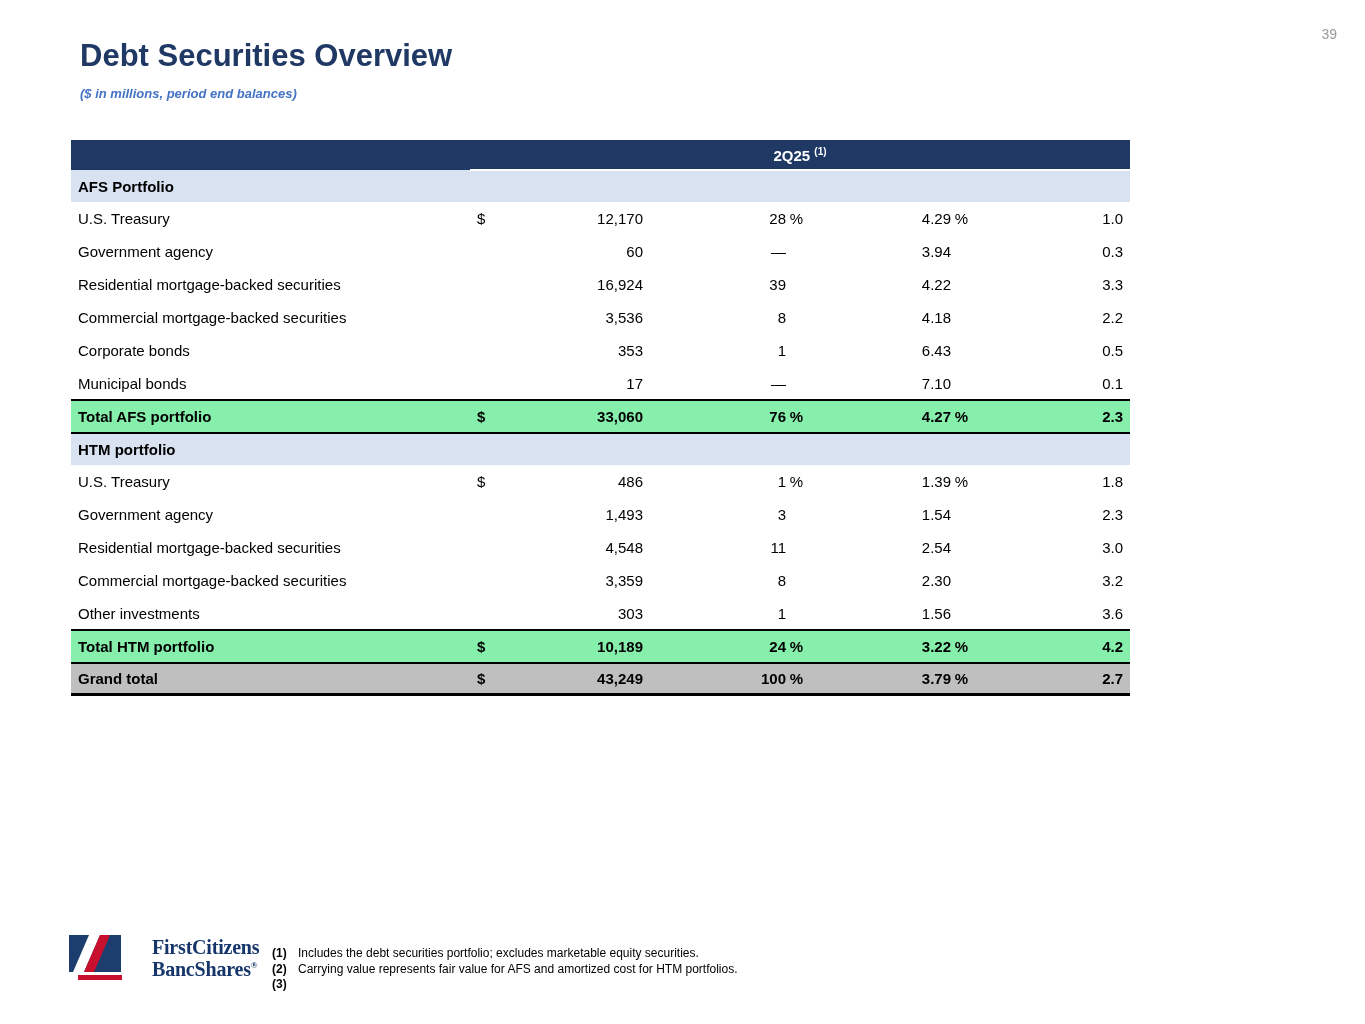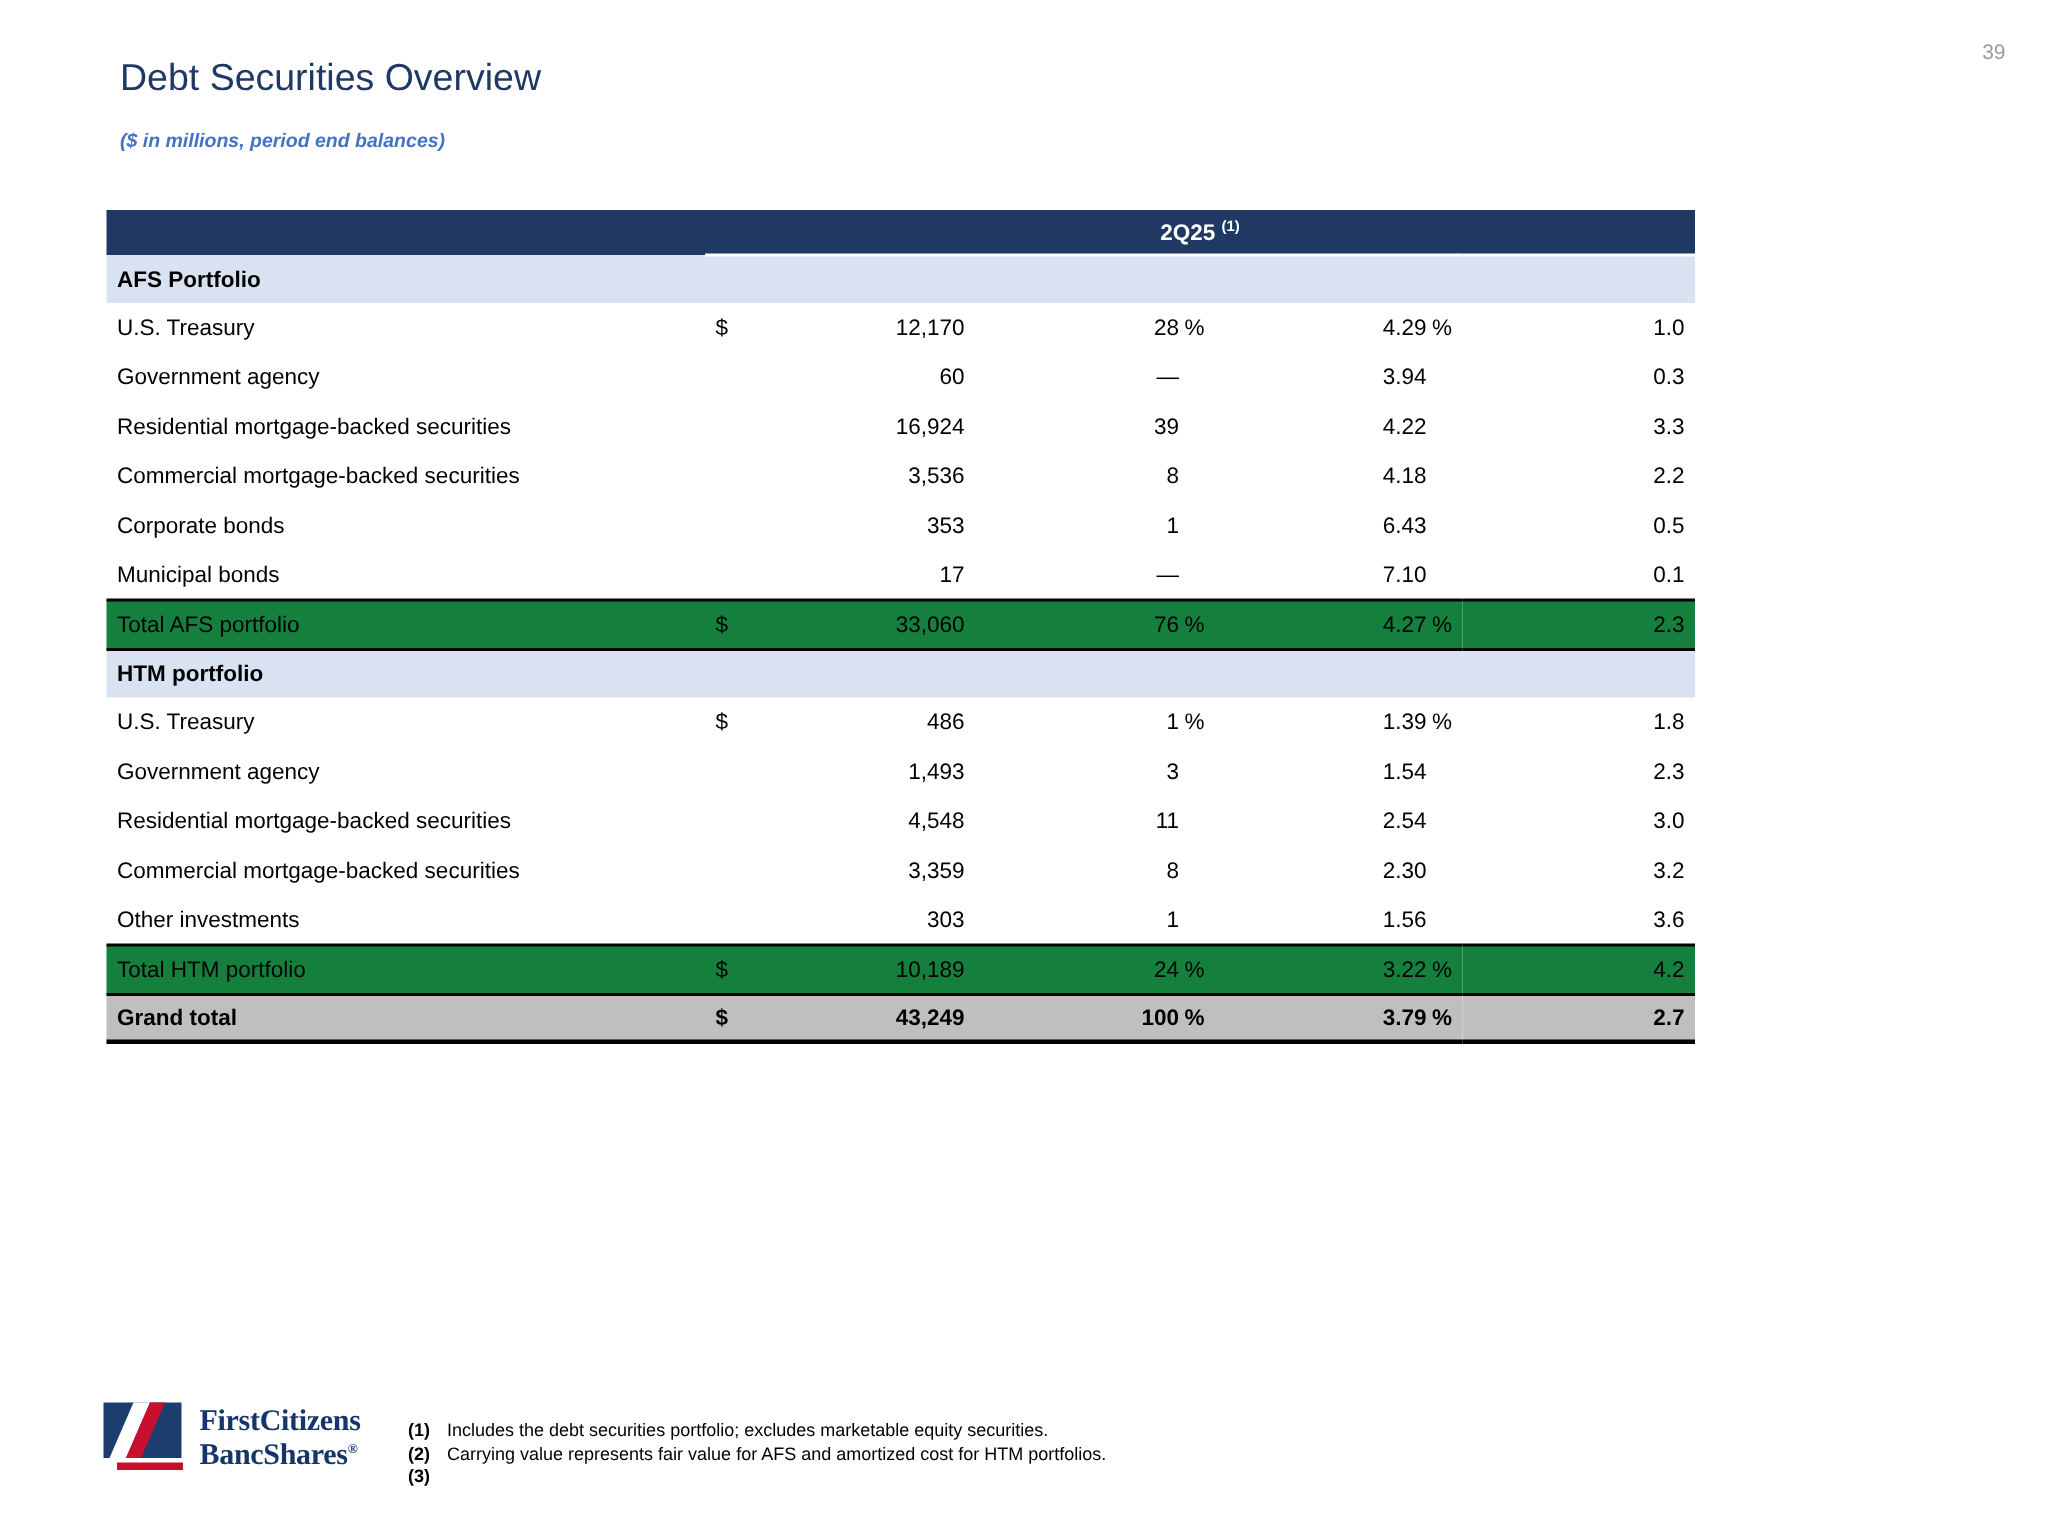--- a/index.html
+++ b/index.html
@@ -1,45 +1,45 @@
 <!DOCTYPE html>
 <html><head>
 <meta charset="utf-8">
 <style>
   * { margin:0; padding:0; box-sizing:border-box; }
   html,body { width:1365px; height:1024px; background:#ffffff; font-family:"Liberation Sans", sans-serif; color:#000; overflow:hidden; position:relative; }
 
   .page-num { position:absolute; top:26px; right:28px; font-size:14px; color:#9a9a9a; }
 
-  .title { position:absolute; left:80px; top:38px; font-size:25px; font-weight:normal; color:#1F3864; }
+  .title { position:absolute; left:80px; top:38px; font-size:31px; font-weight:bold; color:#1F3864; }
   .subtitle { position:absolute; left:80px; top:86px; font-size:13px; font-weight:bold; font-style:italic; color:#4472C4; }
 
   table.debt { position:absolute; left:71px; top:140px; width:1059px; border-collapse:collapse; table-layout:fixed; font-size:15px; }
 
   thead th { background:#1F3864; color:#fff; font-weight:bold; }
   .h-group { height:14px; text-align:center; border-bottom:2px solid #ffffff; font-size:15px; }
   .h-blank { height:30px; }
   .h-col { height:66px; vertical-align:middle; text-align:center; line-height:1.3; }
   .u { text-decoration:underline; text-underline-offset:4px; text-decoration-thickness:1.5px; }
   sup { font-size:10px; vertical-align:super; }
 
   tbody td { height:33px; }
   .c-label { text-align:left; padding-left:7px; }
   .c-dollar { text-align:left; padding-left:7px; }
   .c-num { text-align:right; padding-right:7px; white-space:nowrap; }
   .unit { display:inline-block; width:17px; text-align:right; }
 
   tr.sec td { background:#D9E2F1; font-weight:bold; height:32px; }
-  tr.total td { background:#15803d; font-weight:normal; }
+  tr.total td { background:#86efac; font-weight:bold; }
   tr.total { border-top:2px solid #000; border-bottom:2px solid #000; }
   tr.grand td { background:#BFBFBF; font-weight:bold; height:31px; }
   tr.grand { border-top:2px solid #000; border-bottom:3px solid #000; }
 
   .logo { position:absolute; left:68px; top:930px; display:flex; align-items:center; gap:9px; }
-  .logo-text { display:flex; flex-direction:column; line-height:1.12; font-family:"Liberation Serif", serif; font-weight:bold; color:#16366B; font-size:20px; letter-spacing:-0.2px; }
+  .logo-text { display:flex; flex-direction:column; line-height:1.12; font-family:"Liberation Serif", serif; font-weight:bold; color:#16366B; font-size:20px; letter-spacing:-0.2px;margin-left:19px; }
   .logo-text .reg { font-size:9px; vertical-align:super; }
 
   .footnotes { position:absolute; left:272px; top:946px; font-size:12px; line-height:15.5px; }
   .fn { display:flex; gap:7px; }
   .fn-m { font-weight:bold; min-width:19px; }
 </style>
 </head>
 <body>
 
 <div class="page-num">39</div>

